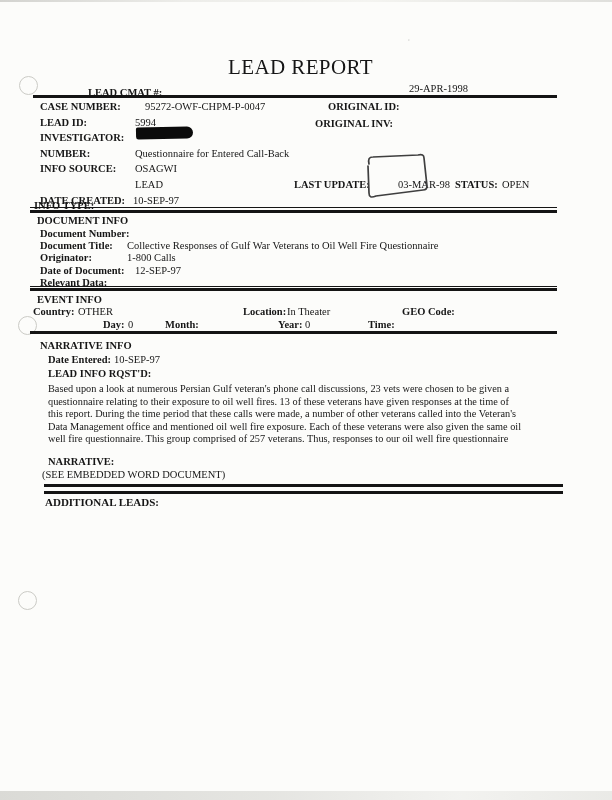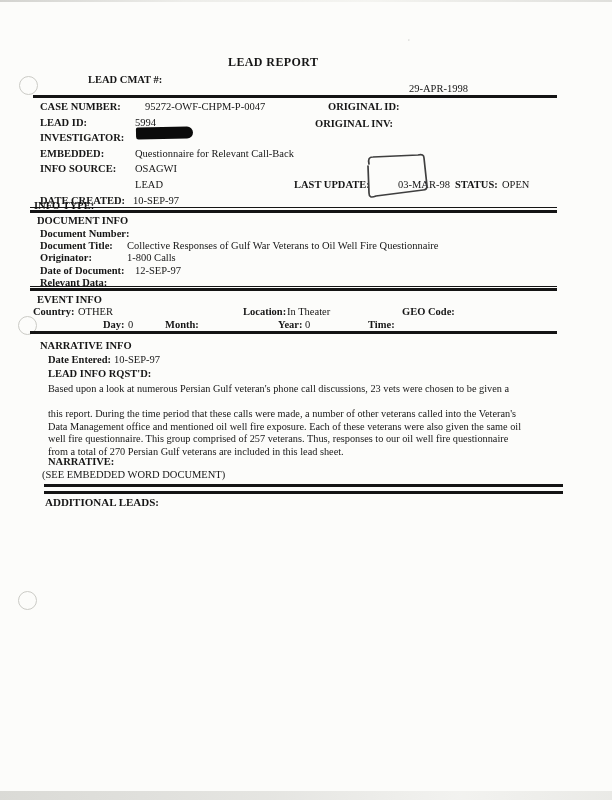--- a/index.html
+++ b/index.html
@@ -7,21 +7,21 @@
     position:relative;
     width:612px;height:800px;
     background:#fcfcfa;
     font-family:"Liberation Serif","DejaVu Serif",serif;
     color:#161616;
     overflow:hidden;
   }
   .t{position:absolute;font-size:10.5px;white-space:nowrap;line-height:11px;}
   .b{font-weight:bold;}
   .rule{position:absolute;background:#141414;}
-  .title{position:absolute;font-weight:bold;font-size:12px;letter-spacing:.4px;}
+  .title{position:absolute;font-weight:normal;font-size:21px;letter-spacing:.4px;}
   .par-line{position:absolute;font-size:10.3px;white-space:nowrap;line-height:12px;left:48px;}
   .punch{position:absolute;width:17px;height:17px;border-radius:50%;
          border:1.6px solid #cbcbc6;background:transparent;}
   .redact{position:absolute;left:136px;top:127px;width:57px;height:12px;
           background:#0b0b0b;border-radius:2px 7px 7px 3px;transform:rotate(-1.2deg);}
   .annot-svg{position:absolute;}
   .edge-top{position:absolute;left:0;top:0;width:612px;height:2px;
             background:linear-gradient(to right,#c9c9c5,#e9e9e5 30%,#f2f2ee 60%,#d8d8d4);opacity:.8;}
   .edge-bottom{position:absolute;left:0;top:791px;width:612px;height:9px;
             background:linear-gradient(to right,#cfcfca,#dededa 45%,#efefec 75%,#e4e4e0);opacity:.75;}
@@ -33,37 +33,37 @@
 <div class="page">
 
   <div class="edge-top"></div>
   <div class="edge-bottom"></div>
   <div class="punch" style="left:19px;top:76px;"></div>
   <div class="punch" style="left:18px;top:316px;"></div>
   <div class="punch" style="left:18px;top:591px;"></div>
   <span class="pen-tick">ʾ</span>
 
   <div class="title" style="left:228px;top:55px;">LEAD REPORT</div>
-  <span class="t b" style="left:88px;top:74px;">LEAD CMAT #:</span>
+  <span class="t b" style="left:88px;top:87px;">LEAD CMAT #:</span>
   <span class="t" style="left:409px;top:83px;">29-APR-1998</span>
   <div class="rule" style="left:33px;top:95px;width:524px;height:3px;"></div>
 
   <span class="t b" style="left:40px;top:101px;">CASE NUMBER:</span>
   <span class="t" style="left:135px;top:101px;margin-left:10px;">95272-OWF-CHPM-P-0047</span>
   <span class="t b" style="left:328px;top:101px;">ORIGINAL ID:</span>
 
   <span class="t b" style="left:40px;top:117px;">LEAD ID:</span>
   <span class="t" style="left:135px;top:117px;">5994</span>
   <span class="t b" style="left:315px;top:118px;">ORIGINAL INV:</span>
 
   <span class="t b" style="left:40px;top:132px;">INVESTIGATOR:</span>
   <div class="redact"></div>
 
-  <span class="t b" style="left:40px;top:148px;">EMBEDDED:</span>
-  <span class="t" style="left:135px;top:148px;">Questionnaire for Relevant Call-Back</span>
+  <span class="t b" style="left:40px;top:148px;">NUMBER:</span>
+  <span class="t" style="left:135px;top:148px;">Questionnaire for Entered Call-Back</span>
 
   <span class="t b" style="left:40px;top:163px;">INFO SOURCE:</span>
   <span class="t" style="left:135px;top:163px;">OSAGWI</span>
 
   <span class="t b" style="left:34px;top:179px;margin-top:21px;">INFO TYPE:</span>
   <span class="t" style="left:135px;top:179px;">LEAD</span>
   <span class="t b" style="left:294px;top:179px;">LAST UPDATE:</span>
   <span class="t" style="left:367px;top:179px;padding-left:31px;">03-MAR-98</span>
   <svg class="annot-svg" style="left:358px;top:151px;" width="80" height="52" viewBox="0 0 80 52">
     <path d="M 11,13 C 10,8 11,6 15,6 L 60,4 C 64,3 66,4 66,7 L 69,35 C 69,38 68,39 65,39 L 18,45 C 13,47 11,46 11,42 L 10,15" fill="none" stroke="#3f3f3f" stroke-width="1.7" stroke-linecap="round"></path>
@@ -105,24 +105,24 @@
   <span class="t b" style="left:368px;top:319px;">Time:</span>
 
   <div class="rule" style="left:30px;top:331px;width:527px;height:3px;"></div>
   <span class="t b" style="left:40px;top:340px;">NARRATIVE INFO</span>
 
   <span class="t b" style="left:48px;top:354px;">Date Entered:</span>
   <span class="t" style="left:114px;top:354px;">10-SEP-97</span>
   <span class="t b" style="left:48px;top:368px;">LEAD INFO RQST'D:</span>
 
   <div class="par-line" style="top:383px;">Based upon a look at numerous Persian Gulf veteran's phone call discussions, 23 vets were chosen to be given a</div>
+  <div class="par-line" style="top:395.5px;">questionnaire relating to their exposure to oil well fires.  13 of these veterans have given responses at the time of</div>
   <div class="par-line" style="top:420.5px;">Data Management office and mentioned oil well fire exposure.  Each of these veterans were also given the same oil</div>
   <div class="par-line" style="top:408px;">this report.  During the time period that these calls were made, a number of other veterans called into the Veteran's</div>
   <div class="par-line" style="top:433px;">well fire questionnaire.  This group comprised of 257 veterans.  Thus, responses to our oil well fire questionnaire</div>
-  <div class="par-line" style="top:445.5px;">from a total of 270 Persian Gulf veterans are included in this lead sheet.</div>
 
   <span class="t b" style="left:48px;top:456px;">NARRATIVE:</span>
   <span class="t" style="left:42px;top:469px;">(SEE EMBEDDED WORD DOCUMENT)</span>
 
   <div class="rule" style="left:44px;top:484px;width:519px;height:2.5px;"></div>
   <div class="rule" style="left:44px;top:491px;width:519px;height:3px;"></div>
   <span class="t b" style="left:45px;top:497px;font-size:11px;">ADDITIONAL LEADS:</span>
 
 </div>
 

